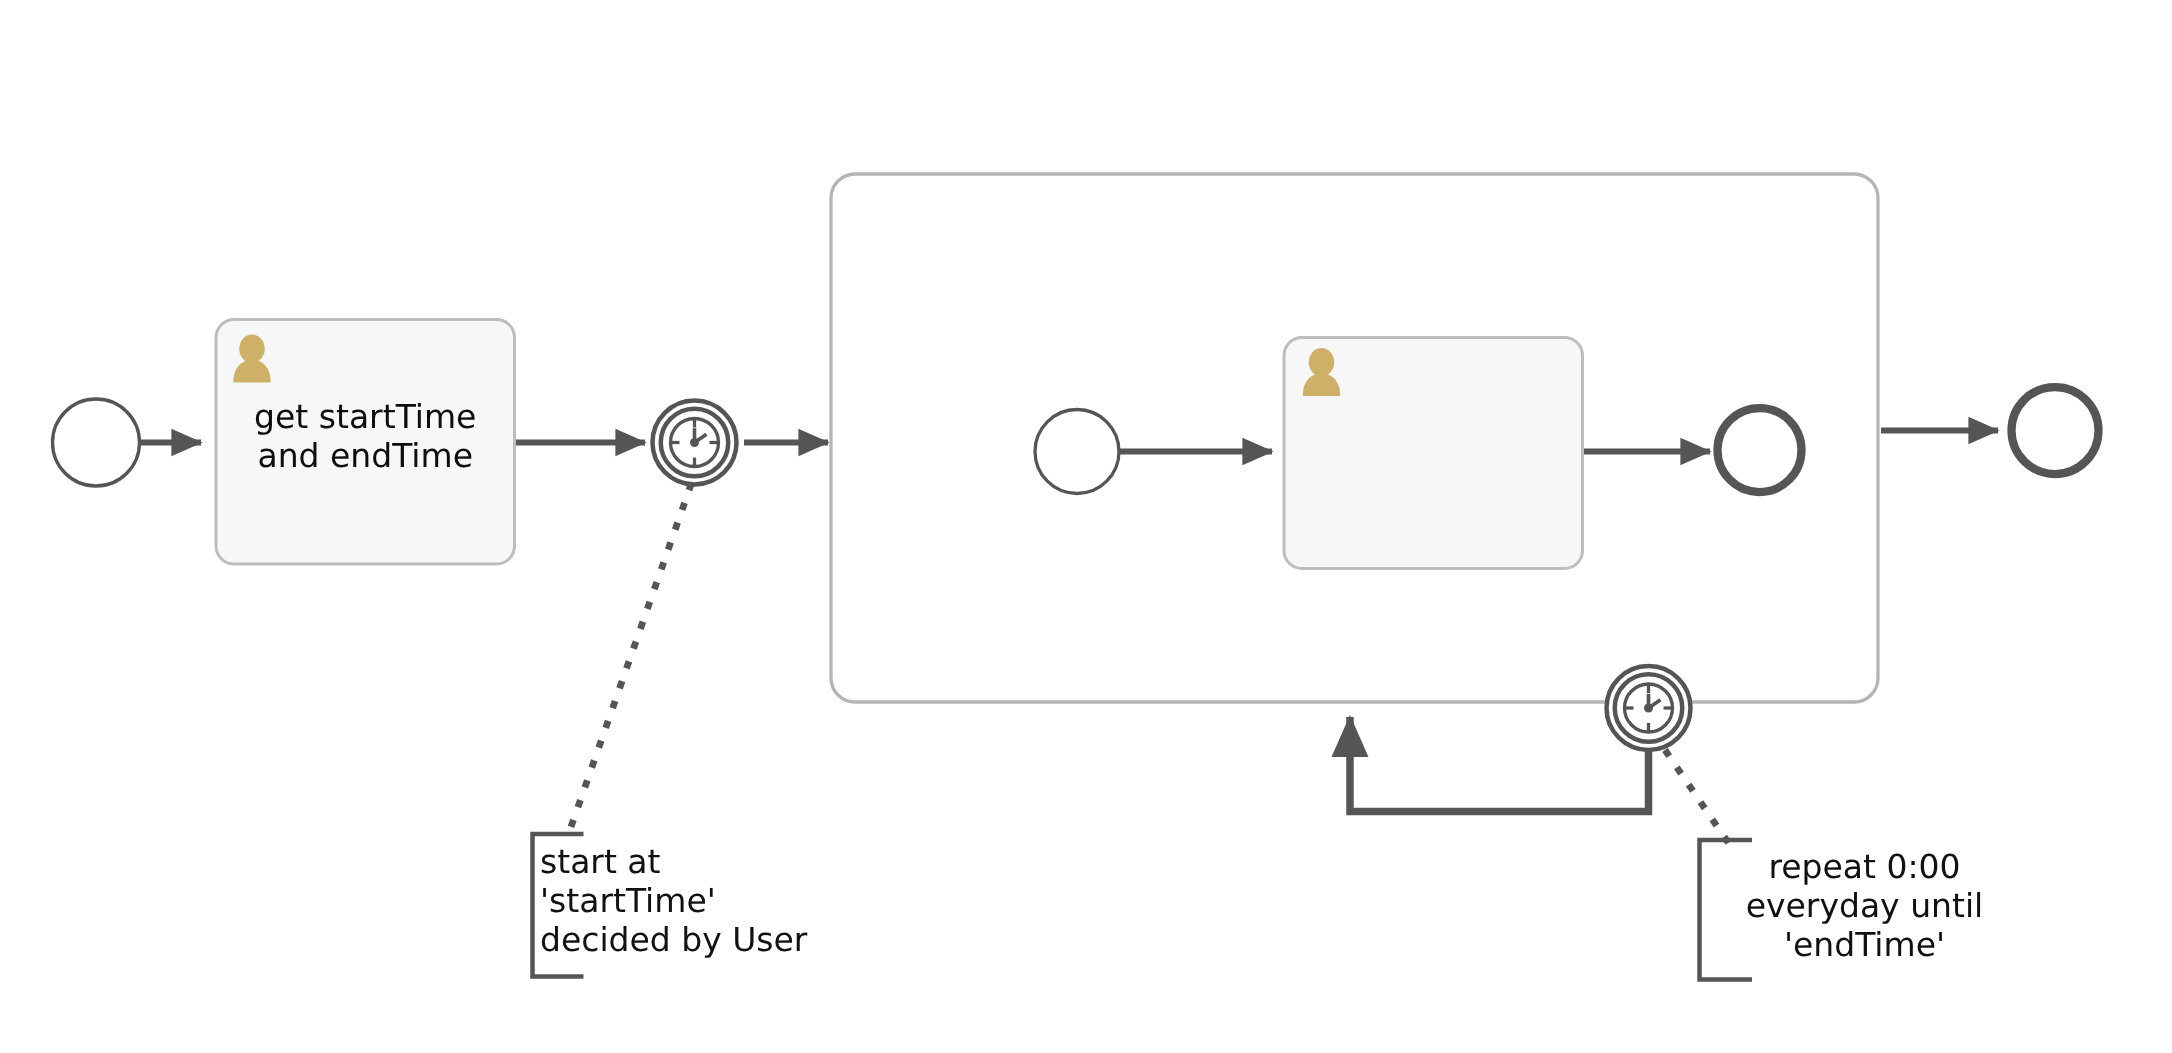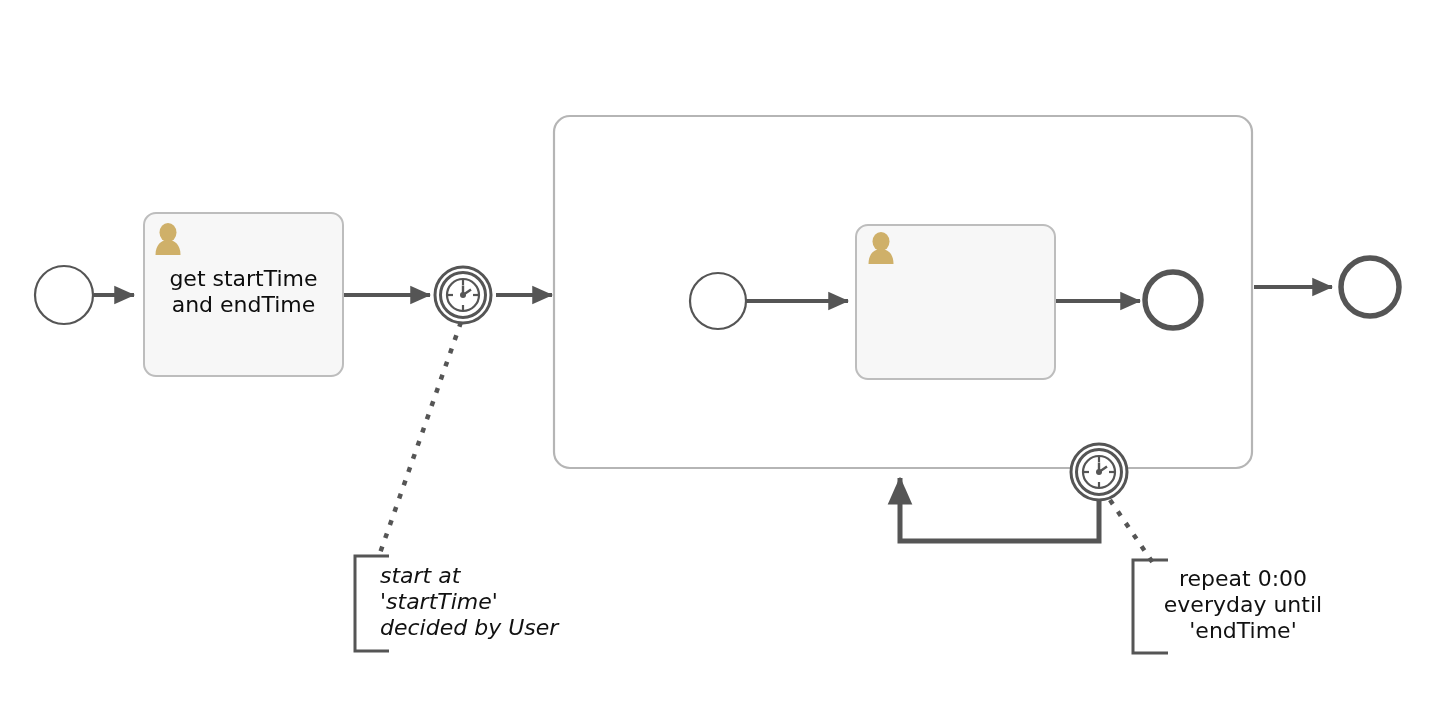--- a/index.html
+++ b/index.html
@@ -134,21 +134,21 @@
 
     <path d="M 389 556 L 355 556 L 355 651 L 389 651" fill="none" stroke="#555555" stroke-width="3"></path>
 
     <path d="M 1168 560 L 1133 560 L 1133 653 L 1168 653" fill="none" stroke="#555555" stroke-width="3"></path>
   </svg>
 
   <div class="node-label" style="left:144px; top:266px; width:199px;">get startTime
 and endTime</div>
 
 
-  <div class="annotation-text" style="left:380px; top:563px; width:230px;font-style:italic;">start at
+  <div class="annotation-text" style="left:360px; top:563px; width:230px;">start at
 'startTime'
 decided by User</div>
 
   <div class="annotation-text" style="left:1138px; top:566px; width:210px;text-align:center;">repeat 0:00
 everyday until
 'endTime'</div>
 
 </div>
 
 </body></html>

